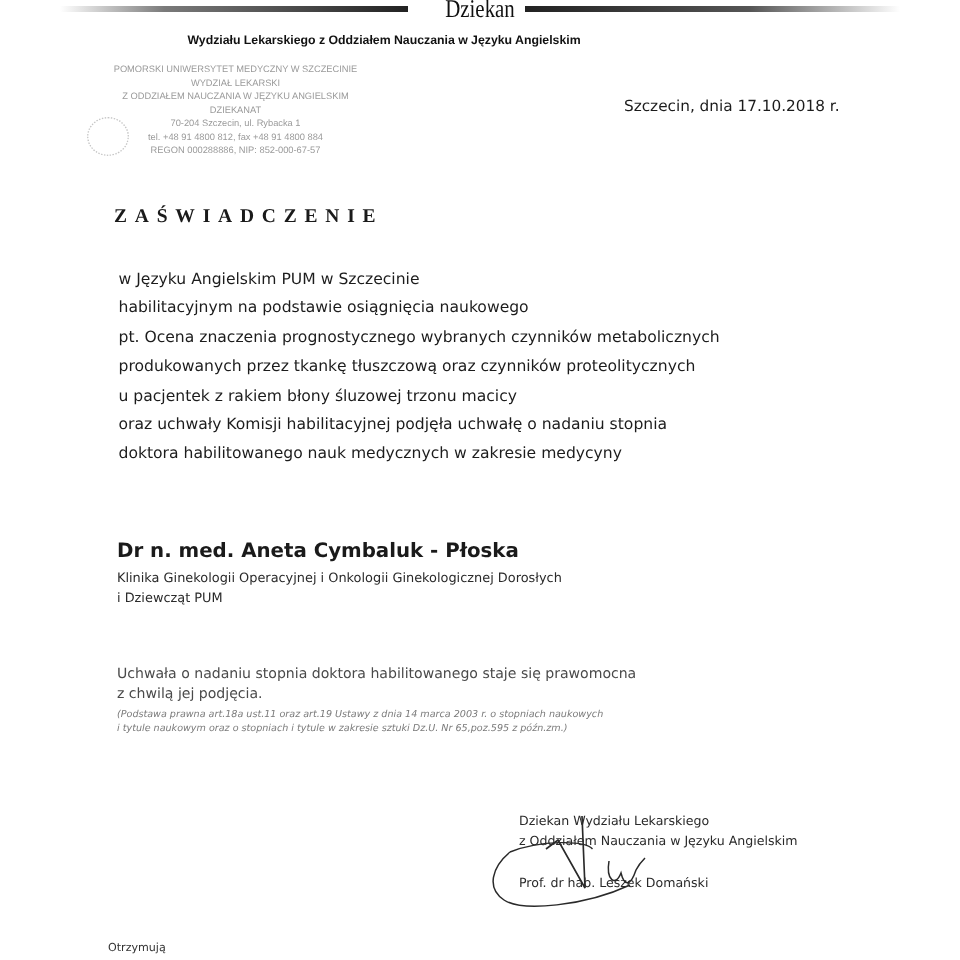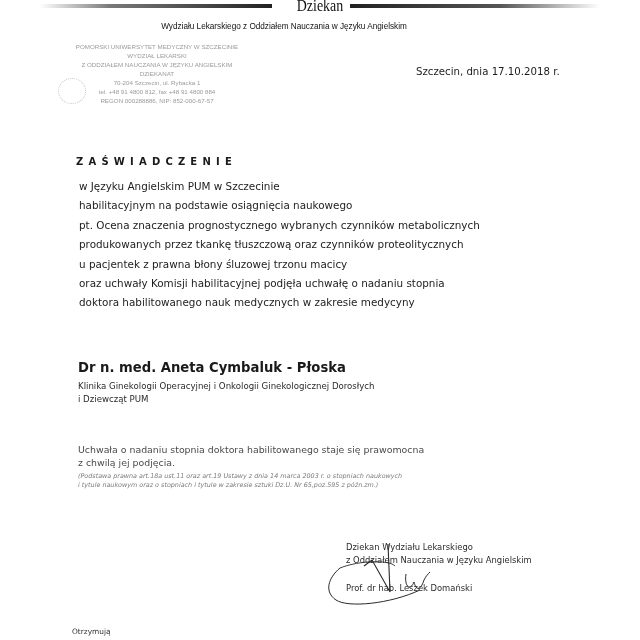--- a/index.html
+++ b/index.html
@@ -15,30 +15,30 @@
       transform: scaleX(0.82); transform-origin: center top;
       color: #111;
     }
     .header-rule { top: 4px; height: 4px; }
     .rule-left { left: 40px; width: 232px;
       background: linear-gradient(90deg, rgba(60,60,60,0) 0%, #7a7a7a 30%, #222 100%); }
     .rule-right { left: 350px; width: 250px;
       background: linear-gradient(90deg, #222 0%, #555 60%, rgba(120,120,120,0) 100%); }
     .header-sub {
       left: 0; width: 512px; top: 22px; text-align: center;
-      font-size: 8.2px; font-weight: normal; color: #111; margin-left: 28px;
+      font-size: 8.2px; font-weight: bold; color: #111;
     }
     .stamp { left: 52px; top: 42px; width: 210px; text-align: center;
       font-size: 6.2px; line-height: 9px; color: #9a9a9a; }
     .stamp-emblem { left: 58px; top: 78px; width: 26px; height: 24px;
       border: 1px dotted #c6c6c6; border-radius: 50%; }
     .doc { font-family: "DejaVu Sans", sans-serif; }
     .date { left: 416px; top: 66px; font-size: 10.2px; color: #1c1c1c; }
-    .cert-title { left: 76px; top: 156px; font-size: 10px; font-weight: bold;
-      letter-spacing: 5.2px; color: #1a1a1a; }
+    .cert-title { left: 76px; top: 136px; font-size: 13px; font-weight: bold;
+      letter-spacing: 5.2px; color: #1a1a1a; font-family: Liberation Serif, serif; }
     .body-lines { left: 79px; top: 177px; font-size: 10.4px; line-height: 19.4px; color: #1c1c1c; }
     .body-lines .it { }
     .name { left: 78px; top: 360px; font-size: 13.2px; font-weight: bold; color: #1a1a1a; }
     .clinic { left: 78px; top: 380px; font-size: 8.6px; line-height: 13.2px; color: #2a2a2a; }
     .uchwala { left: 78px; top: 443px; font-size: 9.4px; line-height: 13px; color: #4a4a4a; }
     .legal { left: 78px; top: 472px; font-size: 6.4px; line-height: 8.6px; font-style: italic; color: #7a7a7a; }
     .sign-block { left: 346px; top: 541px; font-size: 8.4px; line-height: 12.6px; color: #2a2a2a; }
     .sign-name { left: 346px; top: 583px; font-size: 8.4px; color: #2a2a2a; }
     .signature { left: 320px; top: 530px; width: 140px; height: 80px; pointer-events: none; }
     .footer { left: 72px; top: 627px; font-size: 7.4px; color: #333; }
@@ -64,21 +64,21 @@
 
 <div class="abs doc date">Szczecin, dnia 17.10.2018 r.</div>
 
 <div class="abs doc cert-title">ZAŚWIADCZENIE</div>
 
 <div class="abs doc body-lines">
   <div>w Języku Angielskim  PUM  w Szczecinie</div>
   <div>habilitacyjnym na podstawie osiągnięcia naukowego</div>
   <div class="it">pt.  Ocena znaczenia prognostycznego wybranych czynników metabolicznych</div>
   <div class="it">produkowanych przez tkankę tłuszczową oraz czynników proteolitycznych</div>
-  <div class="it">u pacjentek z prawna błony śluzowej trzonu macicy</div>
+  <div class="it">u pacjentek z rakiem błony śluzowej trzonu macicy</div>
   <div>oraz uchwały Komisji habilitacyjnej podjęła uchwałę o nadaniu stopnia</div>
   <div>doktora habilitowanego nauk medycznych w zakresie medycyny</div>
 </div>
 
 <div class="abs doc name">Dr n. med. Aneta  Cymbaluk - Płoska</div>
 <div class="abs doc clinic">
   <div>Klinika Ginekologii Operacyjnej i Onkologii Ginekologicznej Dorosłych</div>
   <div>i Dziewcząt  PUM</div>
 </div>
 

